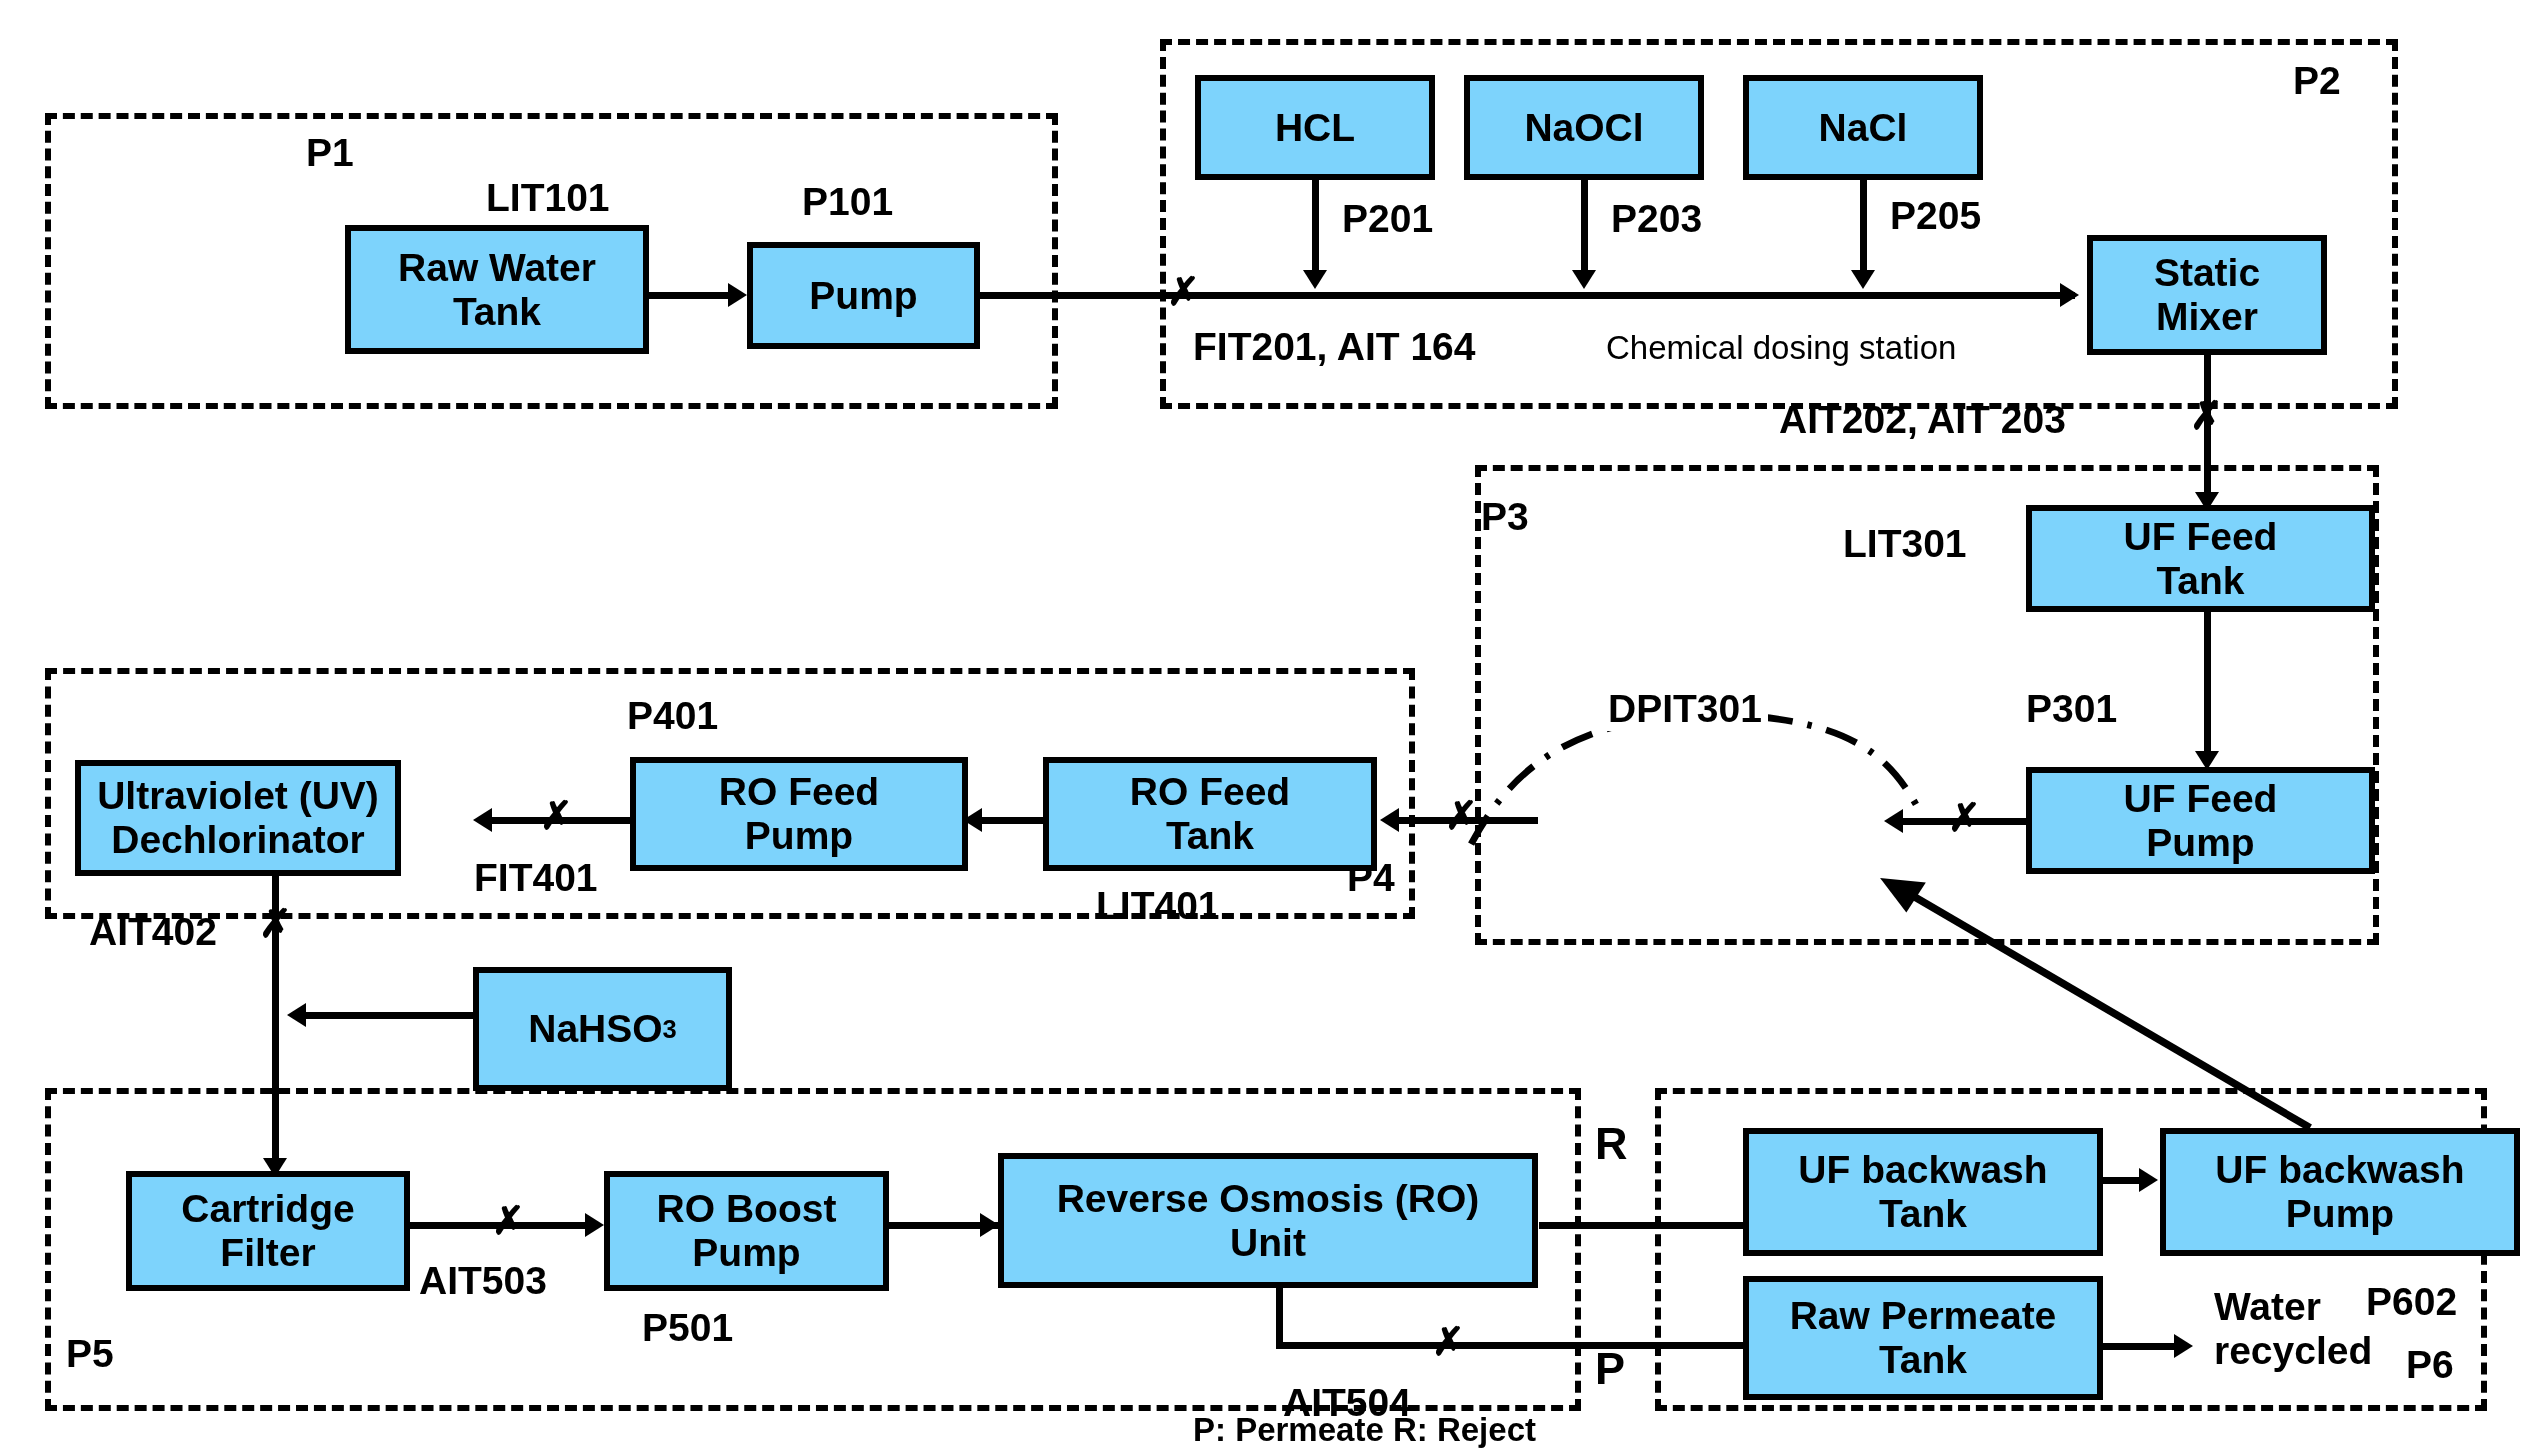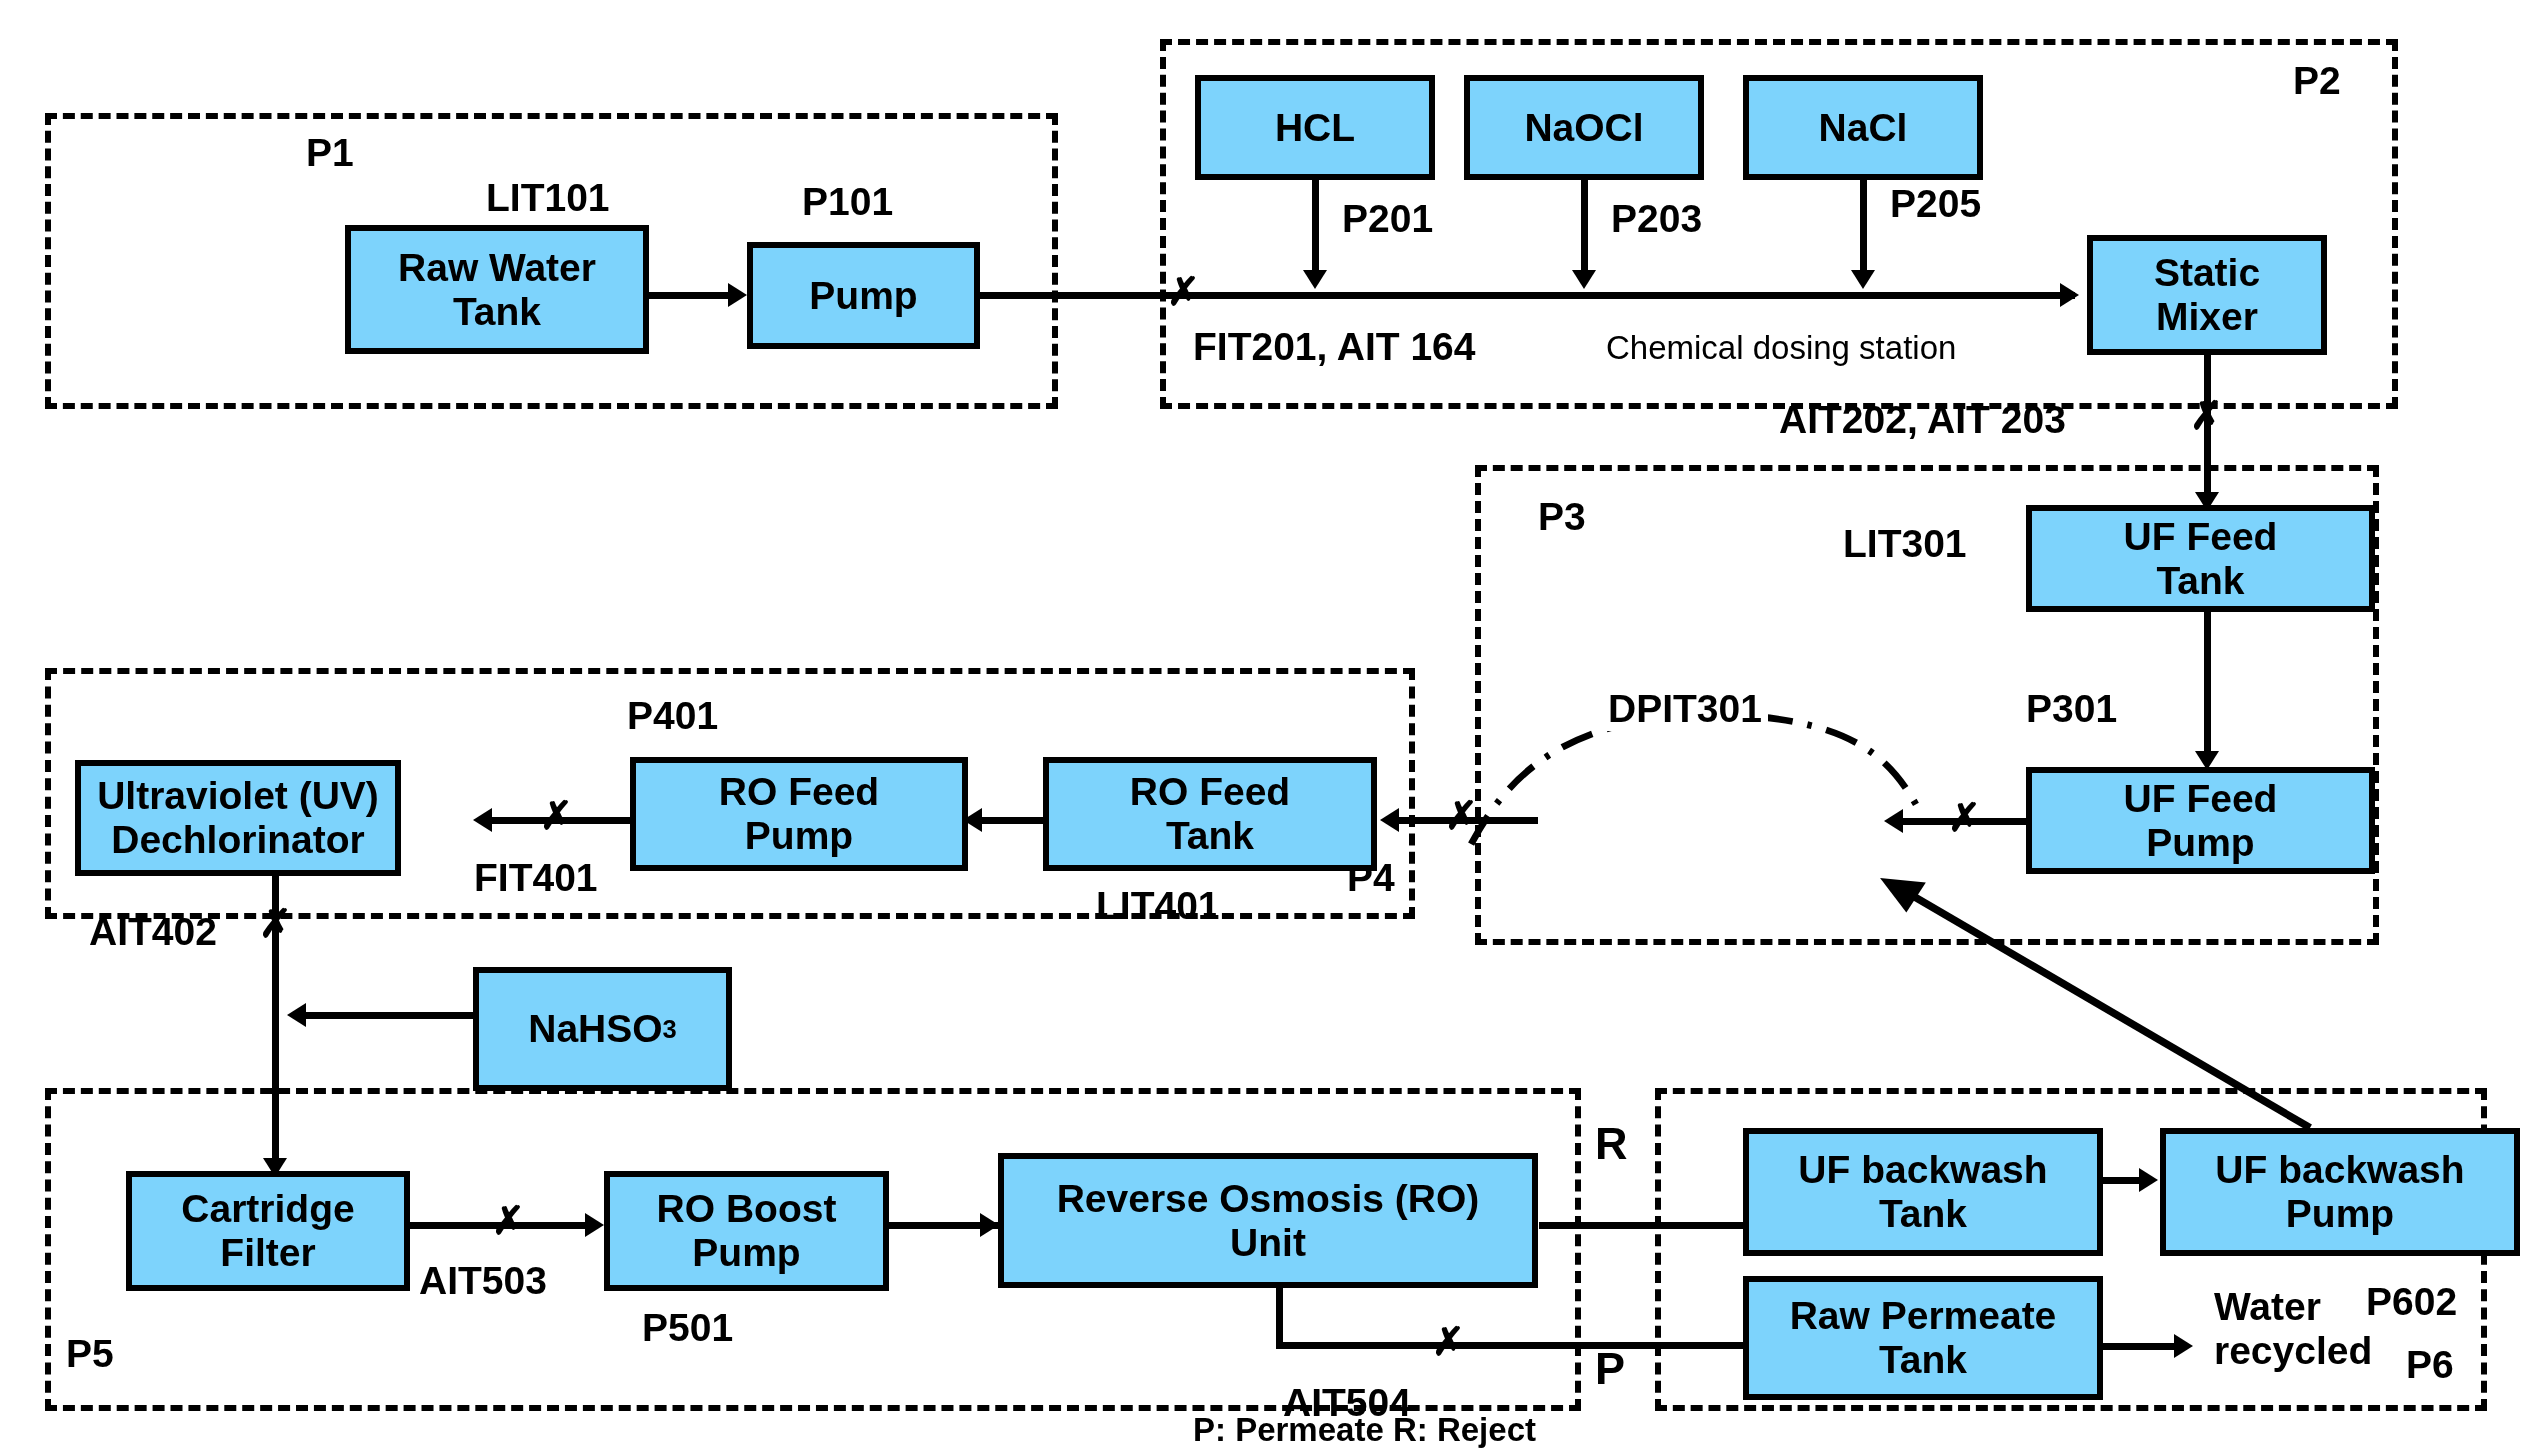--- a/index.html
+++ b/index.html
@@ -68,31 +68,31 @@
   <div class="v-line" style="left:1312px;top:180px;height:96px;"></div>
   <div class="arrow-d" style="left:1303px;top:270px;"></div>
   <div class="lbl" style="left:1342px;top:197px;font-size:39px;">P201</div>
 
   <div class="v-line" style="left:1581px;top:180px;height:96px;"></div>
   <div class="arrow-d" style="left:1572px;top:270px;"></div>
   <div class="lbl" style="left:1611px;top:197px;font-size:39px;">P203</div>
 
   <div class="v-line" style="left:1860px;top:180px;height:96px;"></div>
   <div class="arrow-d" style="left:1851px;top:270px;"></div>
-  <div class="lbl" style="left:1890px;top:182px;font-size:39px;">P205</div>
+  <div class="lbl" style="left:1890px;top:194px;font-size:39px;">P205</div>
 
   <div class="lbl" style="left:1193px;top:325px;font-size:39px;">FIT201, AIT 164</div>
   <div class="lbl reg" style="left:1606px;top:329px;font-size:33px;">Chemical dosing station</div>
 
   <div class="v-line" style="left:2204px;top:355px;height:135px;"></div>
   <div class="lbl" style="left:1779px;top:398px;font-size:39px;">AIT202, AIT 203</div>
   <div class="xmark" style="left:2190px;top:396px;">✗</div>
 
   <div class="zone" style="left:1475px;top:465px;width:904px;height:480px;"></div>
-  <div class="zone-label" style="left:1538px;top:495px;">P3</div>
+  <div class="zone-label" style="left:1481px;top:495px;">P3</div>
 
   <div class="lbl" style="left:1843px;top:522px;font-size:39px;">LIT301</div>
 
   <div class="unit" style="left:2026px;top:505px;width:349px;height:107px;font-size:39px;white-space:pre-line;">UF Feed
 Tank</div>
 
   <div class="v-line" style="left:2204px;top:480px;height:19px;"></div>
   <div class="arrow-d" style="left:2195px;top:492px;"></div>
 
   <div class="lbl" style="left:2026px;top:687px;font-size:39px;">P301</div>

